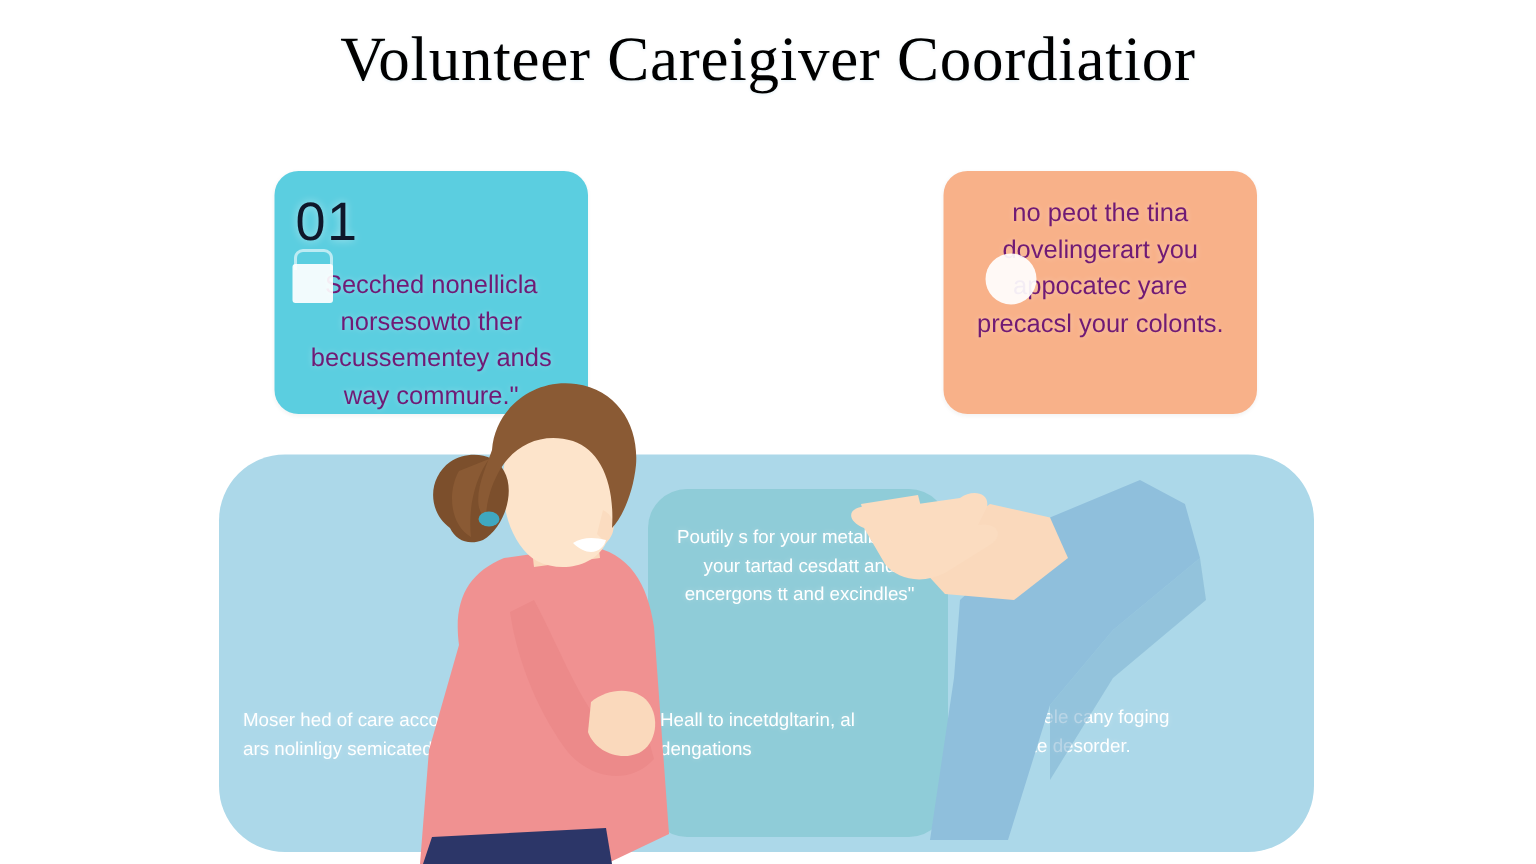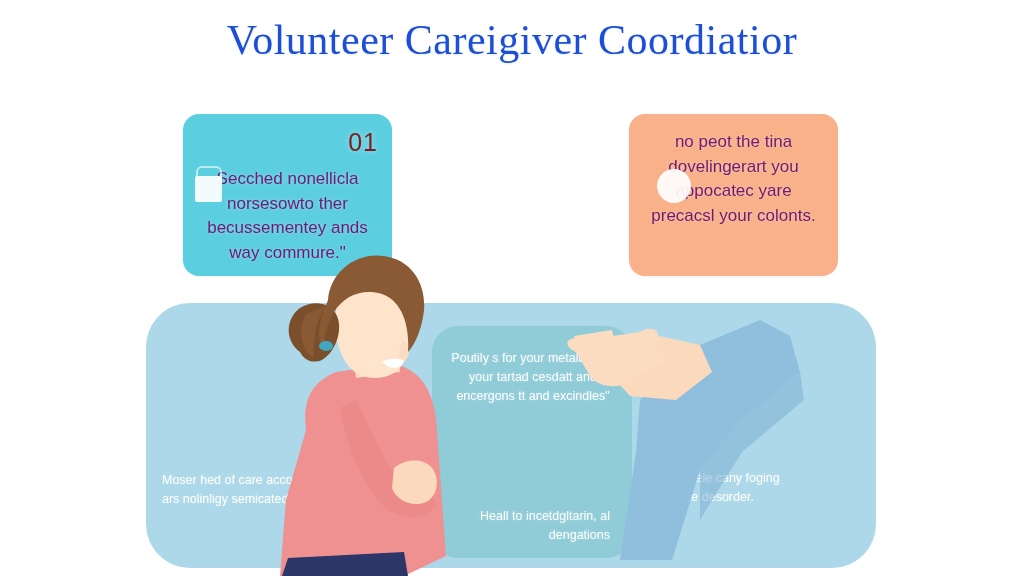--- a/index.html
+++ b/index.html
@@ -51,23 +51,23 @@
     width: 209px;
     height: 162px;
     border-radius: 16px;
     position: relative;
     box-sizing: border-box;
     padding: 16px 14px 10px;
     overflow: hidden;
     box-shadow: 0 1px 3px rgba(0,0,0,0.05);
   }
   .card-number {
-    text-align: right;
-    color: #7f1d1d;
-    font-size: 25px;
+    text-align: left;
+    color: #0f172a;
+    font-size: 36px;
     font-weight: 300;
     letter-spacing: 1px;
     line-height: 1;
     margin-bottom: 12px;
     text-shadow: 0 0 6px rgba(255,255,255,0.5);
   }
   .card-body {
     text-align: center;
     color: #701a75;
     font-size: 17px;
@@ -140,25 +140,24 @@
     width: 186px;
     text-align: center;
   }
   .text-left-bottom {
     left: 16px;
     top: 168px;
     width: 250px;
     text-align: left;
   }
   .text-mid-bottom {
-    left: 278px;
+    left: 294px;
     top: 168px;
     width: 186px;
-    text-align: right;
-    margin-top: 36px;
+    text-align: left;
   }
   .text-right-bottom {
     left: 496px;
     top: 166px;
     width: 150px;
     text-align: left;
   }
 
   
   .illus {
@@ -168,21 +167,21 @@
     width: 1024px;
     height: 576px;
     pointer-events: none;
   }
 </style>
 </head>
 <body>
 
 <div class="canvas">
 
-  <div class="page-title" style="color: #1d4ed8;">Volunteer Careigiver Coordiatior</div>
+  <div class="page-title" style="color: #000000;">Volunteer Careigiver Coordiatior</div>
 
   <div class="cards">
 
     <div class="card" id="card-0" style="background: rgb(91, 206, 224);">
       <div class="icon-square-ghost"></div>
       <div class="card-icon icon-square"></div>
       <div class="card-number">01</div>
       <div class="card-body">Secched nonellicla norsesowto ther becussementey ands way commure."</div>
     </div>
 

